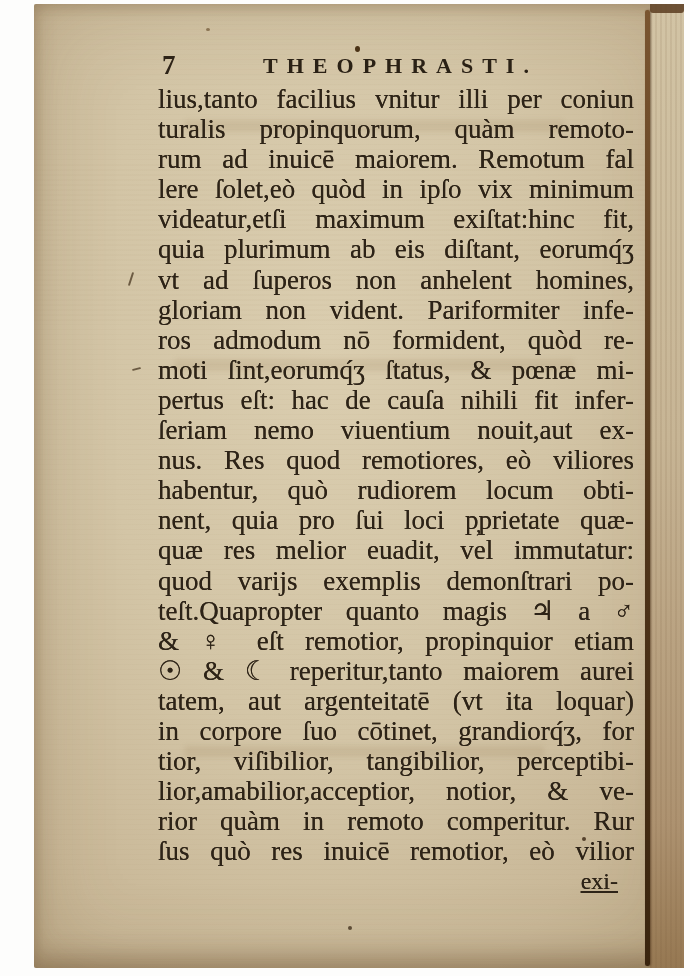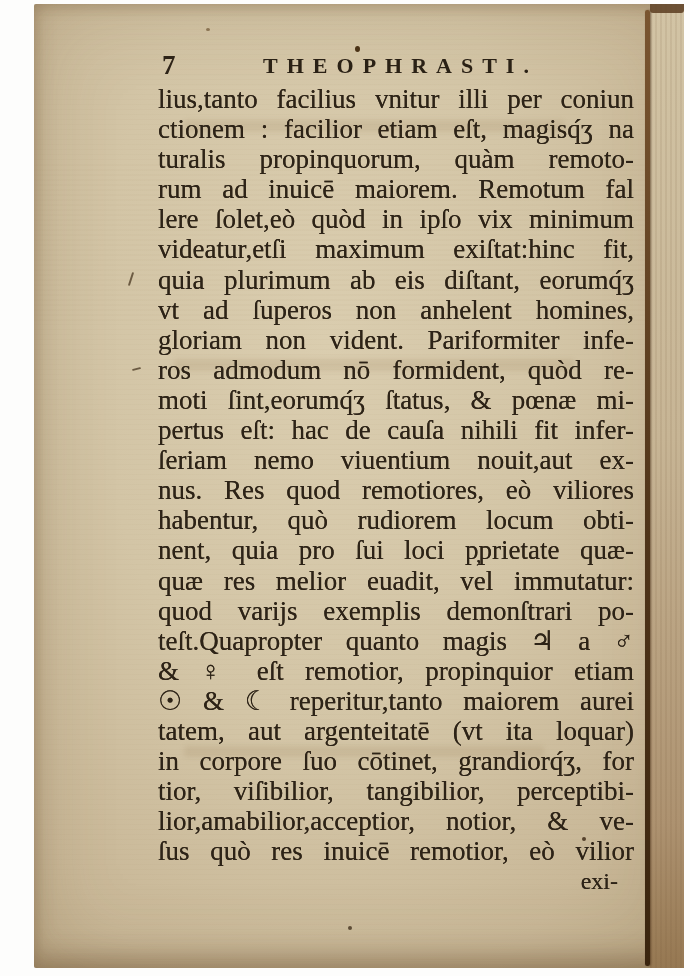--- a/index.html
+++ b/index.html
@@ -56,20 +56,21 @@
   }
   .tline {
     font-size:27px; line-height:30.1px; height:30.1px;
     text-align:justify; text-align-last:justify; white-space:nowrap;
     text-shadow: 0 0 .6px rgba(43,33,20,.85);
   }
   .catchword-line {
     font-size:24px; line-height:31px;
     text-align:right; text-align-last:right; padding-right:16px;
     text-shadow: 0 0 .6px rgba(43,33,20,.85);
+    text-decoration: underline;
   }
 
   
   .ghost { position:absolute; background:rgba(140,112,72,.13); filter:blur(2.5px); border-radius:4px; pointer-events:none; }
   .g1 { left:150px; top:116px; width:380px; height:12px; }
   .g2 { left:140px; top:355px; width:400px; height:12px; }
   .g3 { left:150px; top:742px; width:360px; height:11px; }
 
   
   .speck { position:absolute; border-radius:50%; pointer-events:none; }
@@ -100,21 +101,20 @@
     <div class="mark m2"></div>
 
     <div class="textblock">
       <div class="header-row">
         <span class="page-number">7</span>
         <div class="running-title">THEOPHRASTI.</div>
       </div>
 
       <div>
         <div class="tline">lius,tanto facilius vnitur illi per coniun</div>
-        <div class="tline">ctionem : facilior etiam eſt, magisq́ʒ na</div>
         <div class="tline">turalis propinquorum, quàm remoto-</div>
         <div class="tline">rum ad inuicē maiorem. Remotum fal</div>
         <div class="tline">lere ſolet,eò quòd in ipſo vix minimum</div>
         <div class="tline">videatur,etſi maximum exiſtat:hinc fit,</div>
         <div class="tline">quia plurimum ab eis diſtant, eorumq́ʒ</div>
         <div class="tline">vt ad ſuperos non anhelent homines,</div>
         <div class="tline">gloriam non vident. Pariformiter infe-</div>
         <div class="tline">ros admodum nō formident, quòd re-</div>
         <div class="tline">moti ſint,eorumq́ʒ ſtatus, &amp; pœnæ mi-</div>
         <div class="tline">pertus eſt: hac de cauſa nihili fit infer-</div>
@@ -124,20 +124,21 @@
         <div class="tline">nent, quia pro ſui loci p̦prietate quæ-</div>
         <div class="tline">quæ res melior euadit, vel immutatur:</div>
         <div class="tline">quod varijs exemplis demonſtrari po-</div>
         <div class="tline">teſt.Quapropter quanto magis ♃ a ♂</div>
         <div class="tline">&amp; ♀ eſt remotior, propinquior etiam</div>
         <div class="tline">☉ &amp; ☾ reperitur,tanto maiorem aurei</div>
         <div class="tline">tatem, aut argenteitatē (vt ita loquar)</div>
         <div class="tline">in corpore ſuo cōtinet, grandiorq́ʒ, for</div>
         <div class="tline">tior, viſibilior, tangibilior, perceptibi-</div>
         <div class="tline">lior,amabilior,acceptior, notior, &amp; ve-</div>
+        <div class="tline">rior quàm in remoto comperitur. Rur</div>
         <div class="tline">ſus quò res inuicē remotior, eò vilior</div>
         <div class="catchword-line">exi-</div>
       </div>
     </div>
 
     <div class="edge-strip"></div>
     <div class="edge-line"></div>
     <div class="edge-corner-mark"></div>
   </div>
 </div>

